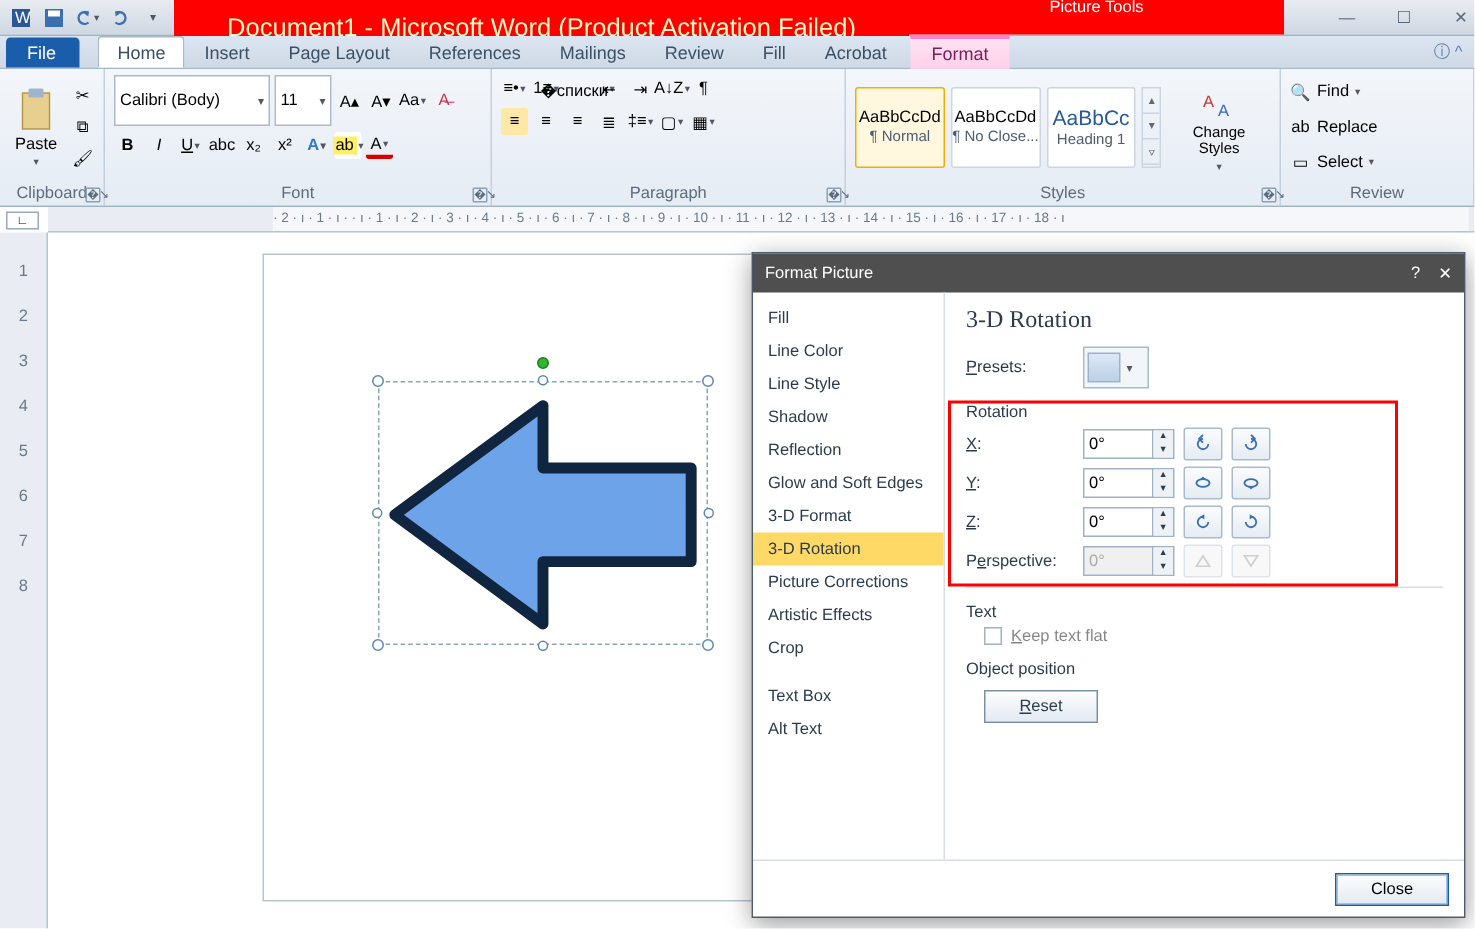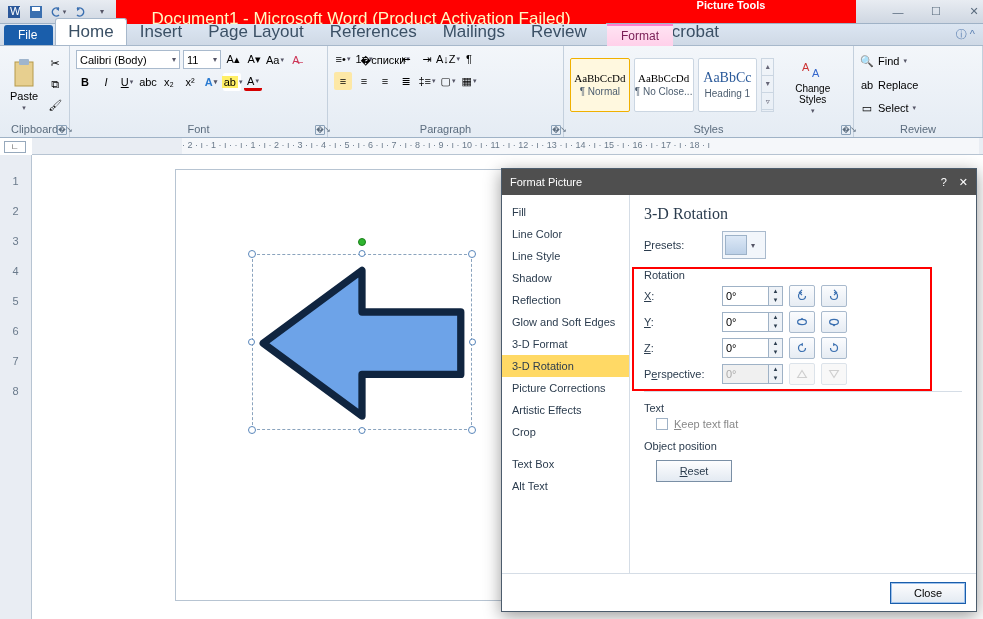--- a/index.html
+++ b/index.html
@@ -4,48 +4,48 @@
 <style>
   * { box-sizing: border-box; margin: 0; padding: 0; font-family: "Segoe UI", Tahoma, sans-serif; font-size: 11px; }
   body { width: 983px; height: 619px; overflow: hidden; background: #fff; position: relative; }
 
   
   .titlebar { height: 24px; display: flex; align-items: stretch; background: linear-gradient(#e8ecf2,#cfd7e2); border-bottom: 1px solid #9fb2c6; }
   .qat { display: flex; align-items: center; padding: 0 4px; gap: 2px; }
   .qat .ico { width: 20px; height: 20px; display:flex; align-items:center; justify-content:center; border-radius:2px; }
   .title-red { flex: 0 0 490px; background: #ff0000; color:#fef9c3; display:flex; align-items:center; justify-content:center; height:37px; font-size:17px; }
   .title-gap { flex:1; }
-  .pic-tools { flex:0 0 250px; background:#ff0000; display:flex; flex-direction:column;font-weight:bold; }
+  .pic-tools { flex:0 0 250px; background:#ff0000; display:flex; flex-direction:column; }
   .pic-tools-label{ height:12px; color:#fff; text-align:center; font-size:11px; line-height:11px;}
   .winbtns { display:flex; align-items:center; gap:14px; padding:0 10px; }
   .winbtn { width:24px; height:18px; display:flex;align-items:center;justify-content:center; color:#5a6b7e;}
 
   
   .tabs { height: 22px; display:flex; align-items:flex-end; padding-left:4px; background: linear-gradient(#dce6f2,#cfd9e6); border-bottom:1px solid #a7b8cb; position:relative;}
-  .file-tab { background:#1a5eab; color:#fff; padding:3px 16px 3px 14px; border-radius:3px 3px 0 0; margin-right:2px; font-size:12px;}
-  .tab { padding:3px 12px; color:#3b5065; font-size:17px; border:1px solid transparent; border-bottom:none; }
+  .file-tab { background:#1a5eab; color:#fff; padding:3px 16px 3px 14px; border-radius:3px 3px 0 0; margin-right:12px; font-size:12px;}
+  .tab { padding:3px 12px; color:#3b5065; font-size:12px; border:1px solid transparent; border-bottom:none; }
   .tab.active { background:#fff; border-color:#a7b8cb; border-radius:3px 3px 0 0;}
   .format-tab-wrap { position:absolute; left:607px; top:0; height:22px; display:flex; align-items:center; border-top:2px solid #ff7fcf; padding:0 14px; background: linear-gradient(#ffe3f2,#ffd0ea); color:#7b2058; font-size:12px;}
   .tabs .help{ position:absolute; right:8px; top:3px; color:#5a7fb1;}
 
   
   .ribbon { height: 92px; display:flex; background: linear-gradient(#f3f6fa,#e5ecf4); border-bottom:1px solid #9fb2c6; }
   .group { border-right:1px solid #c4d0dd; display:flex; flex-direction:column; position:relative;}
   .group-body { flex:1; display:flex; align-items:center; padding:4px 6px; gap:4px;}
   .group-label{ text-align:center; color:#5b6c7e; font-size:11px; padding-bottom:2px; position:relative;}
   .group-label .dlaunch{ position:absolute; right:2px; bottom:2px; width:10px; height:10px; border:1px solid #8aa1b8; border-radius:1px; font-size:8px; line-height:8px; text-align:center; color:#5b6c7e;}
   .bigbtn { display:flex; flex-direction:column; align-items:center; gap:2px; padding:2px 4px; }
   .smbtn { width:18px; height:18px; display:flex;align-items:center;justify-content:center; border-radius:2px; }
   .dd::after{content:"▾"; font-size:7px; margin-left:1px; color:#556; }
-  .combo { height:19px; border:1px solid #a9bacd; background:#fff; display:flex; align-items:center; padding:0 3px; gap:3px; }
+  .combo { height:34px; border:1px solid #a9bacd; background:#fff; display:flex; align-items:center; padding:0 3px; gap:3px; }
   .combo span.val{ flex:1; }
   .combo .arr{ font-size:8px; color:#556; }
   .style-box { width:64px; height:54px; border:1px solid #cbd6e2; background:#fff; display:flex; flex-direction:column; align-items:center; justify-content:center; gap:2px; border-radius:2px;}
   .style-box.sel{ border-color:#f0b000; background:#fff8df;}
-  .style-box .samp{ font-family: Liberation Serif, serif; }
+  .style-box .samp{ font-family: Liberation Sans, sans-serif; }
   .style-box .lbl{ font-size:10px; color:#4c5d6f;}
   .style-scroll{ width:14px; height:54px; border:1px solid #cbd6e2; display:flex; flex-direction:column;}
   .style-scroll div{ flex:1; display:flex;align-items:center;justify-content:center; font-size:8px; color:#667; border-bottom:1px solid #cbd6e2;}
   .editing-list{ display:flex; flex-direction:column; gap:3px; }
   .editing-list .row{ display:flex; align-items:center; gap:4px;}
   .glyph{ width:14px; display:inline-flex; justify-content:center;}
 
   
   .ruler-h{ height:17px; background:#e9edf3; border-bottom:1px solid #b7c4d2; position:relative; margin-left:32px;}
   .ruler-h .scale{ position:absolute; left:150px; right:4px; top:0; bottom:0; background:#f5f7fa; font-size:9px; color:#6a7a8b; white-space:nowrap; overflow:hidden; padding-top:2px;}

